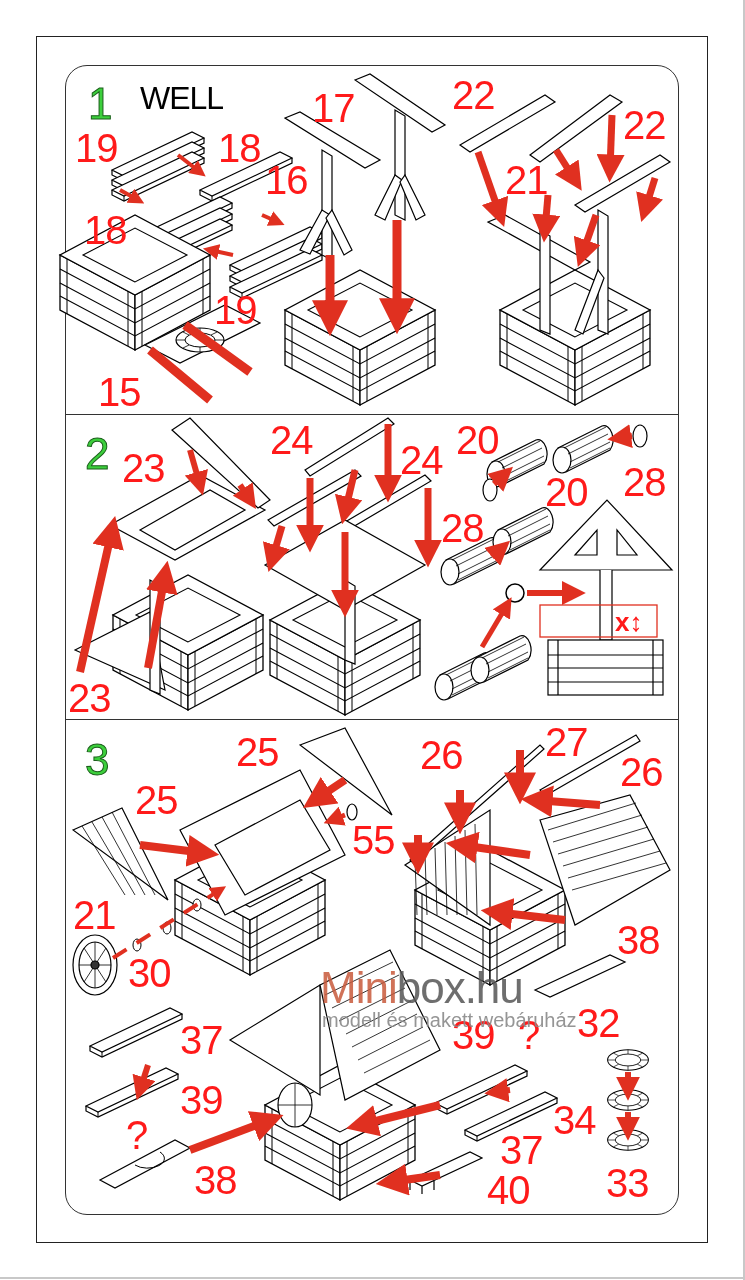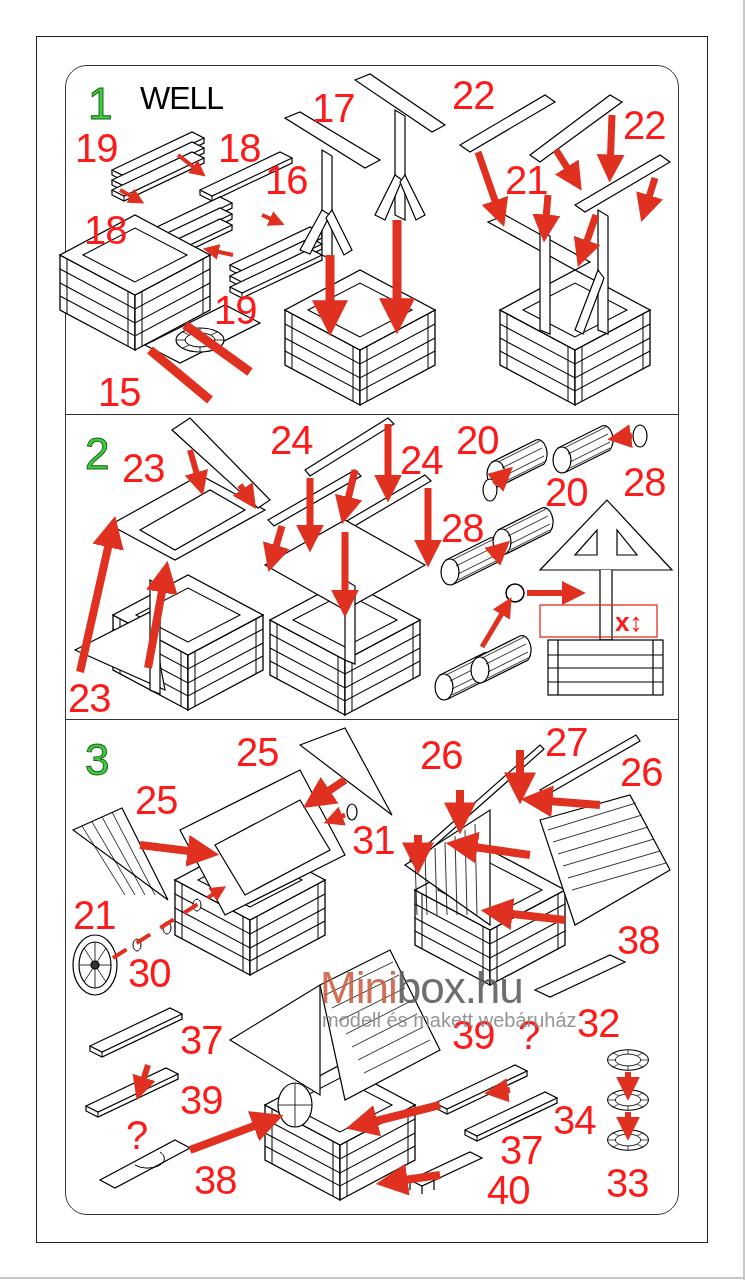--- a/index.html
+++ b/index.html
@@ -262,21 +262,21 @@
 <div class="lbl" style="left:400px;top:440px">24</div>
 <div class="lbl" style="left:456px;top:420px">20</div>
 <div class="lbl" style="left:545px;top:472px">20</div>
 <div class="lbl" style="left:623px;top:462px">28</div>
 <div class="lbl" style="left:441px;top:508px">28</div>
 <div class="xmark" style="left:615px;top:609px">x↕</div>
 
 <div class="step-num" style="left:85px;top:738px">3</div>
 <div class="lbl" style="left:236px;top:732px">25</div>
 <div class="lbl" style="left:135px;top:780px">25</div>
-<div class="lbl" style="left:352px;top:820px">31</div>
+<div class="lbl" style="left:352px;top:820px">55</div>
 <div class="lbl" style="left:73px;top:895px">21</div>
 <div class="lbl" style="left:128px;top:953px">30</div>
 <div class="lbl" style="left:420px;top:735px">26</div>
 <div class="lbl" style="left:545px;top:722px">27</div>
 <div class="lbl" style="left:620px;top:752px">26</div>
 <div class="lbl" style="left:617px;top:920px">38</div>
 <div class="lbl" style="left:180px;top:1020px">37</div>
 <div class="lbl" style="left:180px;top:1080px">39</div>
 <div class="lbl" style="left:126px;top:1115px">?</div>
 <div class="lbl" style="left:194px;top:1160px">38</div>

